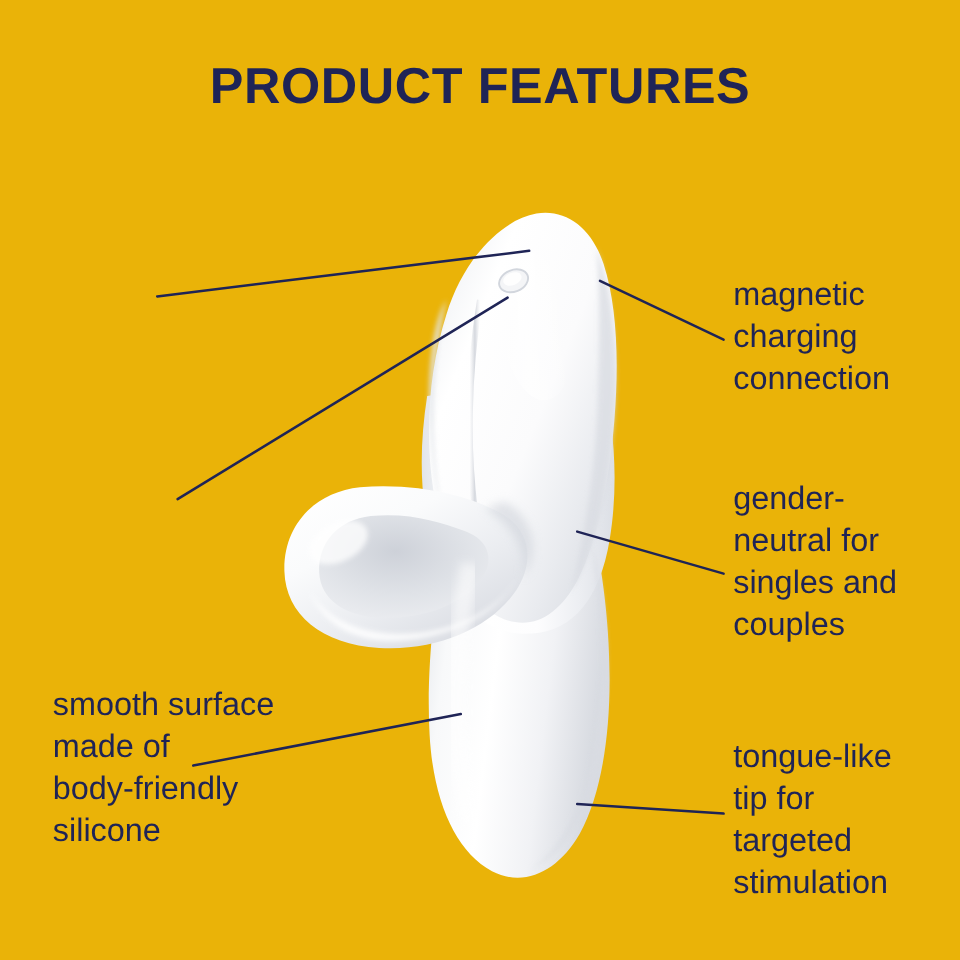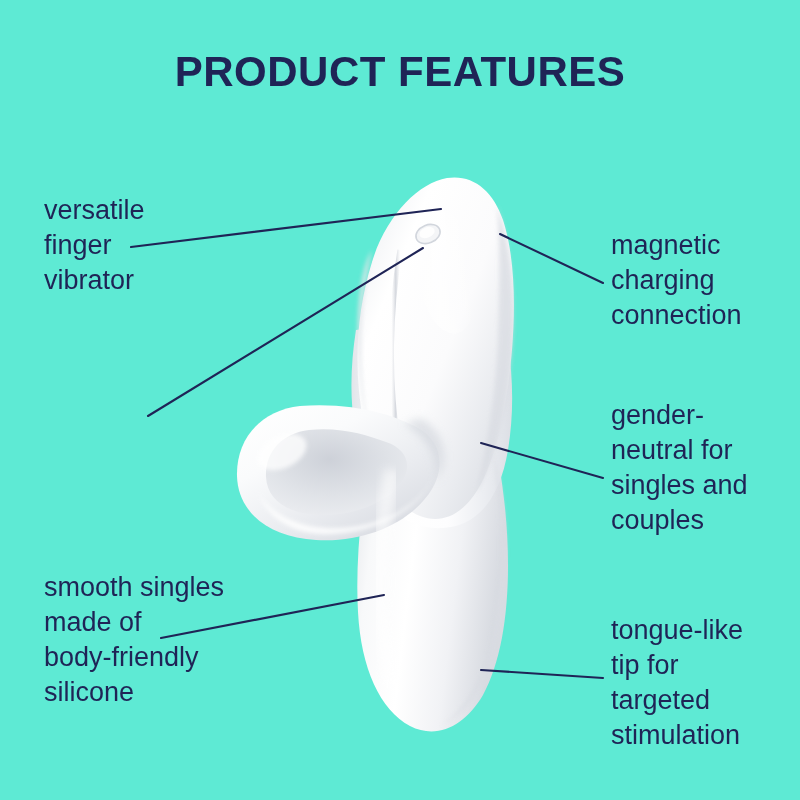--- a/index.html
+++ b/index.html
@@ -8,21 +8,21 @@
     padding: 0;
     background: #ffffff;
   }
   body {
     font-family: "Liberation Sans", sans-serif;
   }
   #stage {
     position: relative;
     width: 800px;
     height: 800px;
-    background: #5eead4;
+    background: #eab308;
     overflow: hidden;
   }
 
   
   #page-title {
     position: absolute;
     left: 0;
     top: 48px;
     width: 800px;
     text-align: center;
@@ -216,26 +216,23 @@
     <line class="leader" x1="131" y1="247" x2="441" y2="209"></line>
     <line class="leader" x1="148" y1="416" x2="423" y2="248"></line>
     <line class="leader" x1="161" y1="638" x2="384" y2="595"></line>
     <line class="leader" x1="500" y1="234" x2="603" y2="283"></line>
     <line class="leader" x1="481" y1="443" x2="603" y2="478"></line>
     <line class="leader" x1="481" y1="670" x2="603" y2="678"></line>
   </svg>
 
   <div id="page-title">PRODUCT FEATURES</div>
 
-  <div class="callout left" id="callout-versatile">versatile
-finger
-vibrator</div>
-
-
-  <div class="callout left" id="callout-smooth">smooth singles
+
+
+  <div class="callout left" id="callout-smooth">smooth surface
 made of
 body-friendly
 silicone</div>
 
   <div class="callout right" id="callout-magnetic">magnetic
 charging
 connection</div>
 
   <div class="callout right" id="callout-gender">gender-
 neutral for

